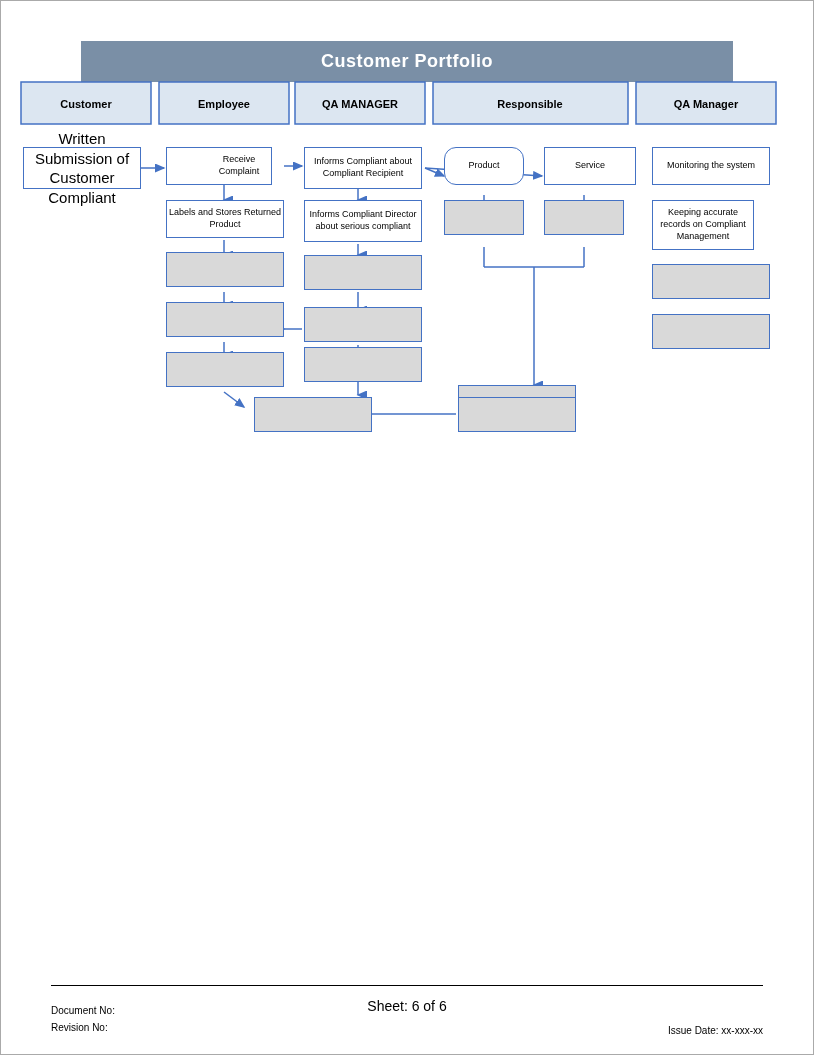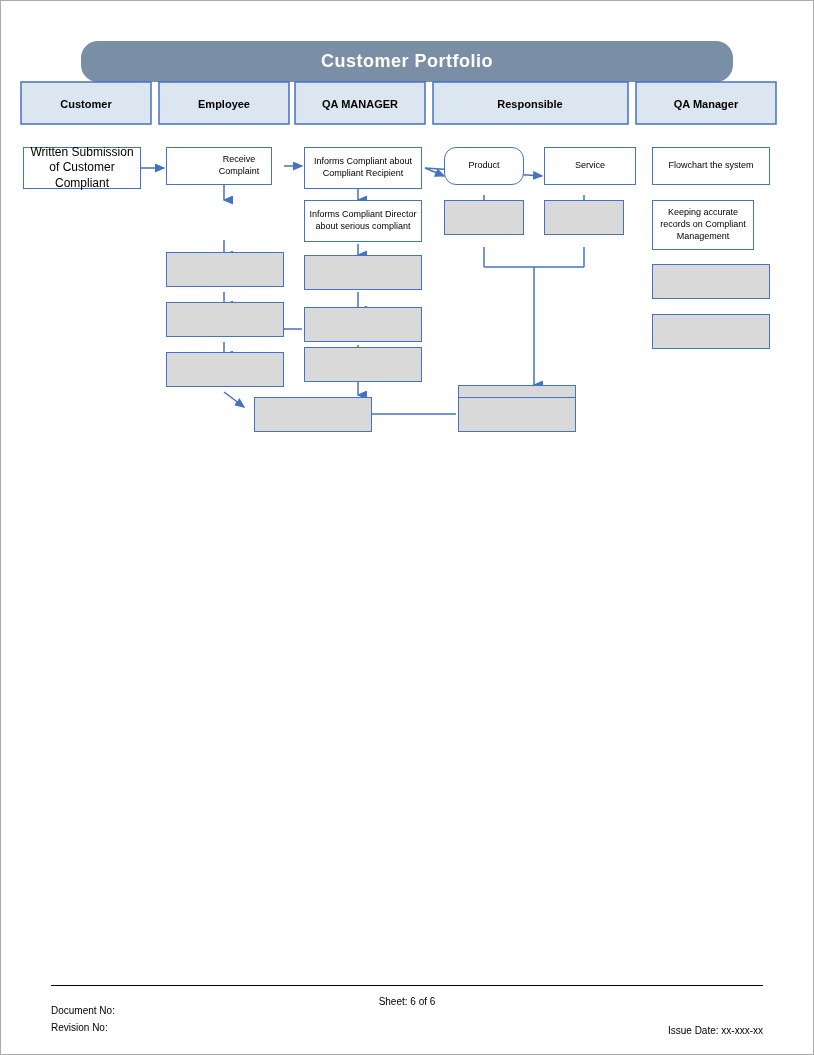--- a/index.html
+++ b/index.html
@@ -21,21 +21,20 @@
     }
     .header-bar {
       background: #7a8fa6;
       color: #fff;
       text-align: center;
       font-size: 18px;
       font-weight: bold;
       padding: 10px 1px;
       margin: 40px 80px 0 80px;
       letter-spacing: 0.5px;
-      border-radius: 17px;
     }
     .section-title {
       font-size: 16px;
       font-weight: bold;
       margin: 30px 0 20px 80px;
     }
     .flowchart-area {
       position: relative;
       width: 100%;
       height: 380px;
@@ -77,24 +76,24 @@
     .footer-text {
       position: absolute;
       bottom: 18px;
       left: 50px;
       font-size: 10px;
       line-height: 1.7;
       color: #000;
     }
     .footer-center {
       position: absolute;
-      bottom: 47px;
+      bottom: 40px;
       left: 50%;
       transform: translateX(-50%);
-      font-size: 10px;
+      font-size: 14px;
       color: #000;
       margin-top: 16px;
     }
     .footer-right {
       position: absolute;
       bottom: 18px;
       right: 50px;
       font-size: 10px;
       color: #000;
     }
@@ -173,26 +172,29 @@
         </marker>
         <marker id="arrowDown" markerWidth="8" markerHeight="8" refX="3" refY="6" orient="auto">
           <path d="M0,0 L6,0 L3,7 z" fill="#4472c4"></path>
         </marker>
         <marker id="arrowLeft" markerWidth="8" markerHeight="8" refX="1" refY="3" orient="auto">
           <path d="M7,0 L7,6 L0,3 z" fill="#4472c4"></path>
         </marker>
       </defs>
     </svg>
 
-    <div class="flow-box" style="left:22px;top:65px;width:118px;height:42px;font-size:12px;">
+    <div class="flow-box" style="left:22px;top:65px;width:118px;height:42px;font-size:15px;">
       <span>Written Submission of Customer Compliant</span>
     </div>
 
     <div class="flow-box" style="left:165px;top:65px;width:106px;height:38px;font-size:9px;padding-left:40px;">
       <span>Receive Complaint</span>
+    </div>
+    <div class="flow-box" style="left:165px;top:118px;width:118px;height:38px;font-size:9px;">
+      <span>Labels and Stores Returned Product</span>
     </div>
     <div class="flow-box blurred" style="left:165px;top:170px;width:118px;height:35px;"></div>
     <div class="flow-box blurred" style="left:165px;top:220px;width:118px;height:35px;"></div>
     <div class="flow-box blurred" style="left:165px;top:270px;width:118px;height:35px;"></div>
 
     <div class="flow-box" style="left:303px;top:65px;width:118px;height:42px;font-size:9px;">
       <span>Informs Compliant about Compliant Recipient</span>
     </div>
     <div class="flow-box" style="left:303px;top:118px;width:118px;height:42px;font-size:9px;">
       <span>Informs Compliant Director about serious compliant</span>
@@ -210,21 +212,21 @@
     <div class="flow-box blurred" style="left:443px;top:118px;width:80px;height:35px;"></div>
     <div class="flow-box blurred" style="left:543px;top:118px;width:80px;height:35px;"></div>
 
     <div class="flow-box blurred" style="left:457px;top:303px;width:118px;height:35px;"></div>
 
     <div class="flow-box blurred" style="left:253px;top:315px;width:118px;height:35px;"></div>
 
     <div class="flow-box blurred" style="left:457px;top:315px;width:118px;height:35px;"></div>
 
     <div class="flow-box" style="left:651px;top:65px;width:118px;height:38px;font-size:9px;">
-      <span>Flowchart the system</span>
+      <span>Monitoring the system</span>
     </div>
     <div class="flow-box" style="left:651px;top:118px;width:102px;height:50px;font-size:9px;">
       <span>Keeping accurate records on Compliant Management</span>
     </div>
     <div class="flow-box blurred" style="left:651px;top:182px;width:118px;height:35px;"></div>
     <div class="flow-box blurred" style="left:651px;top:232px;width:118px;height:35px;"></div>
 
   </div>
 
   <div class="footer-line"></div>

